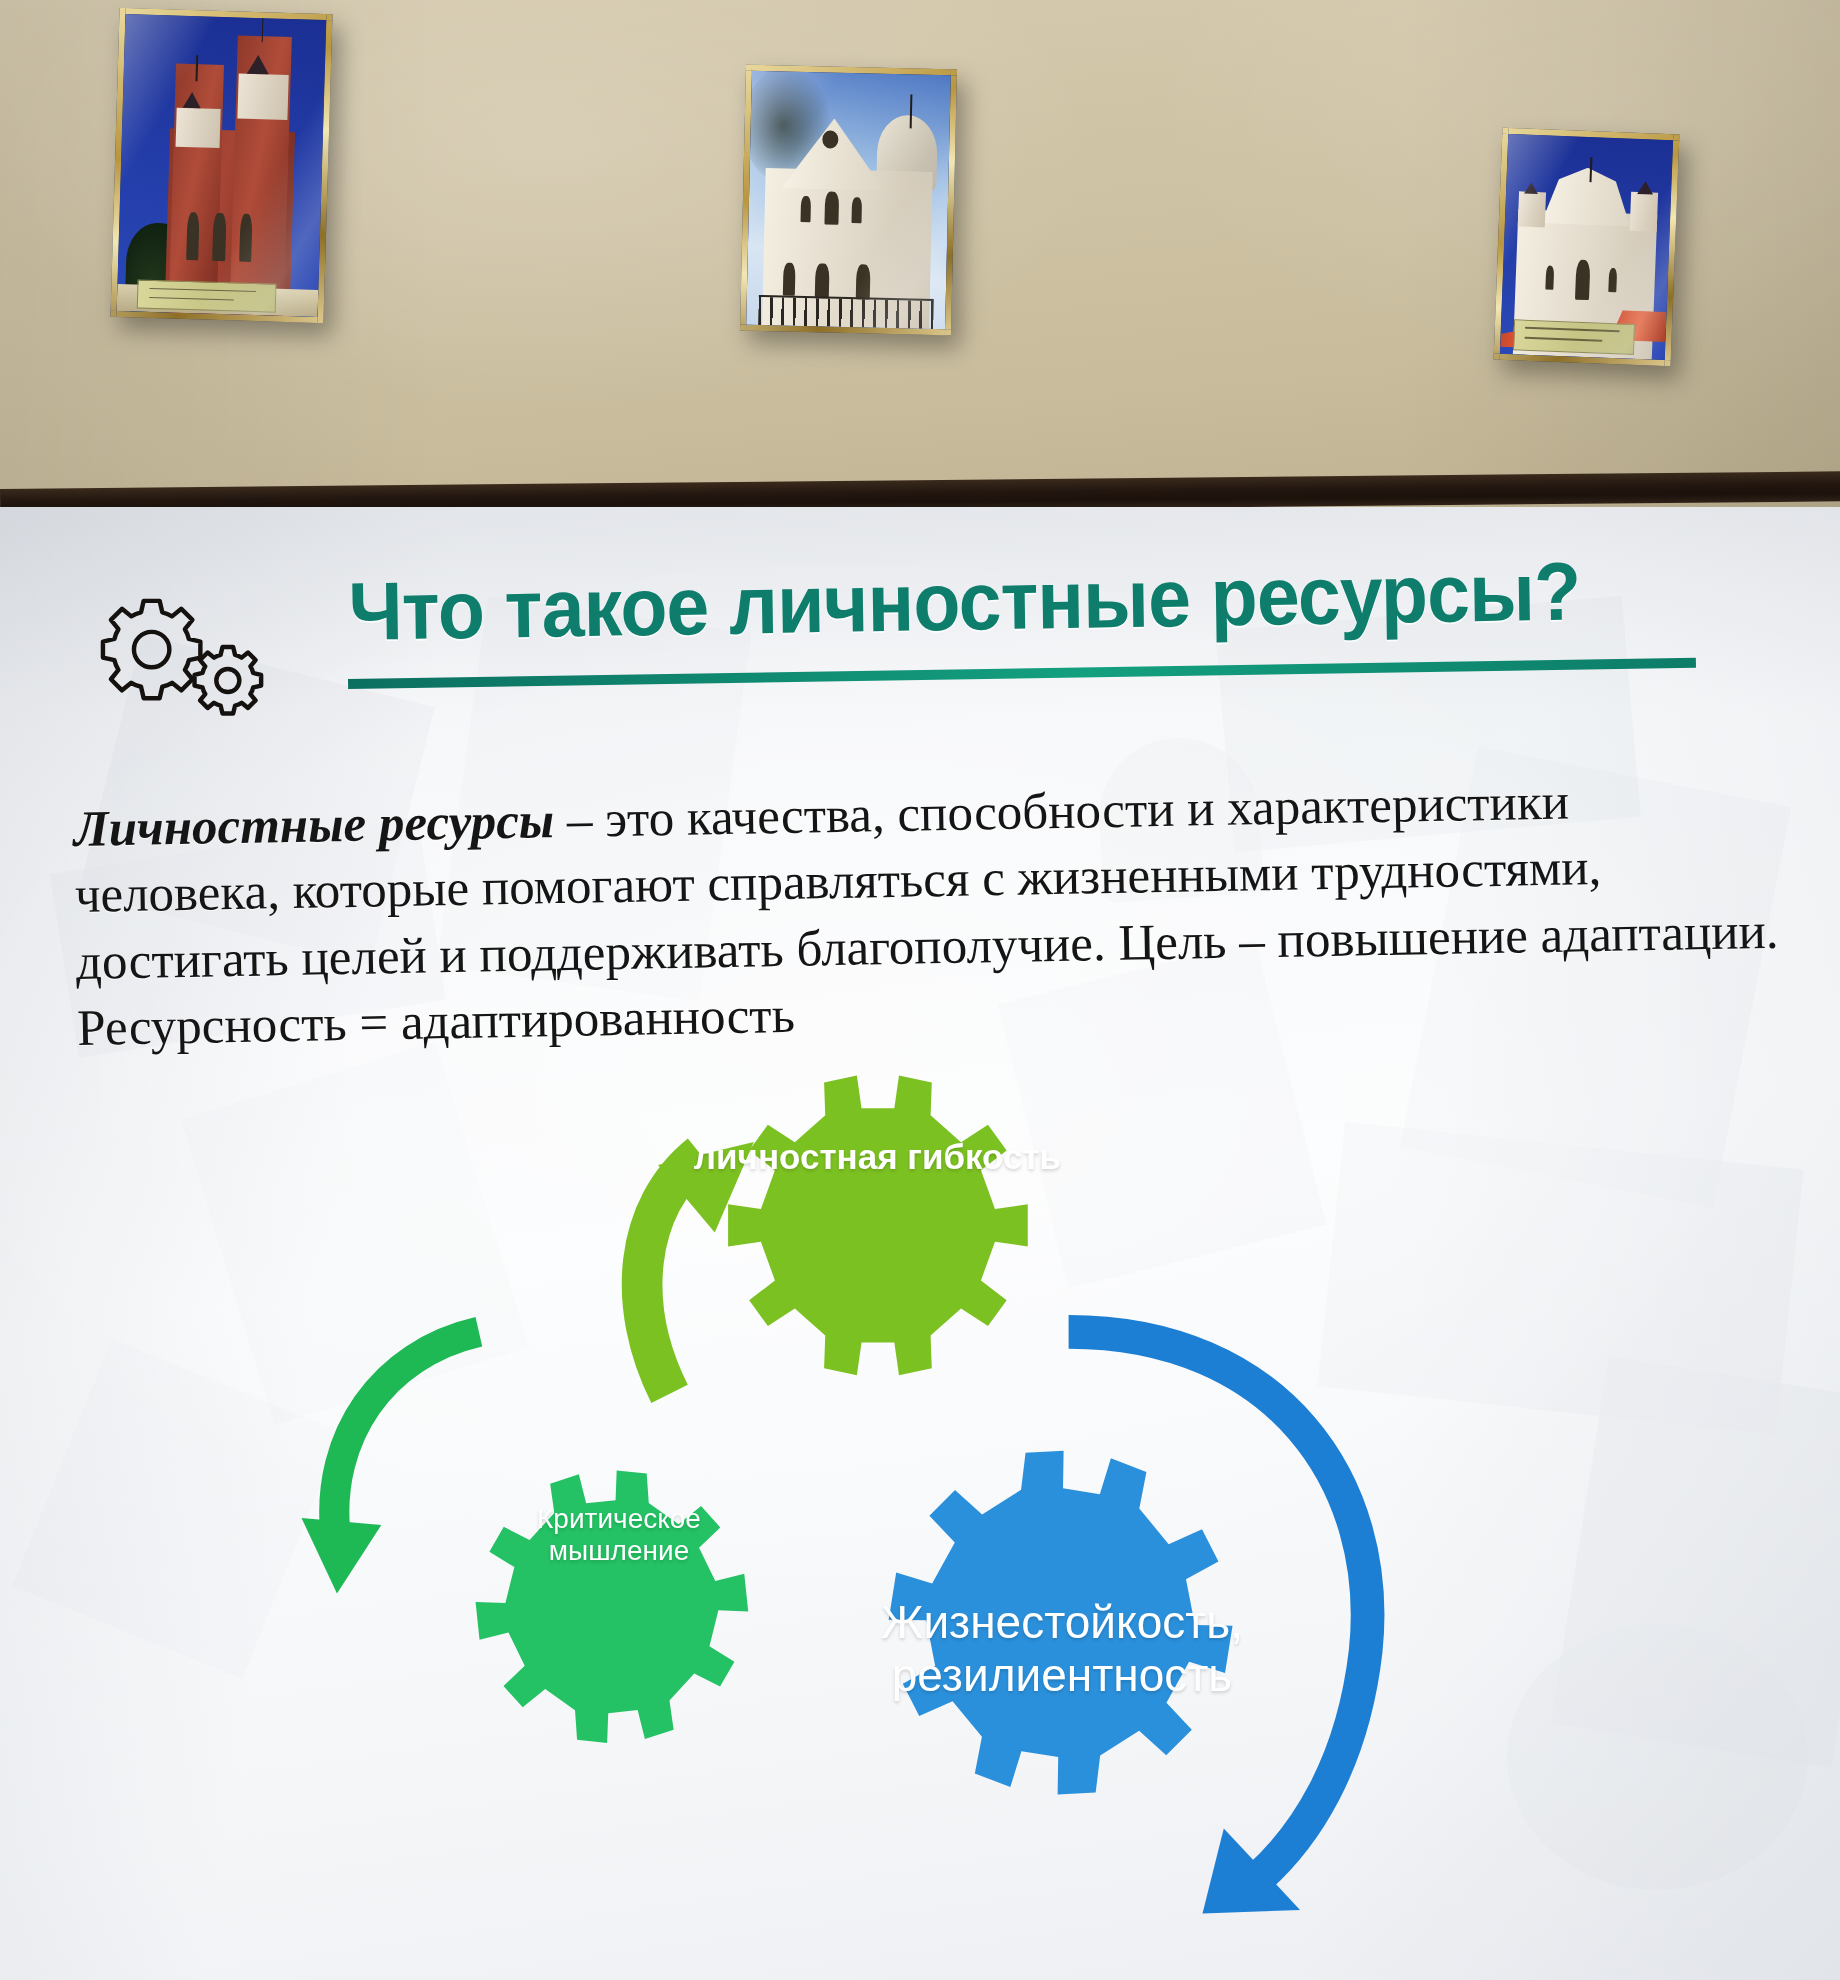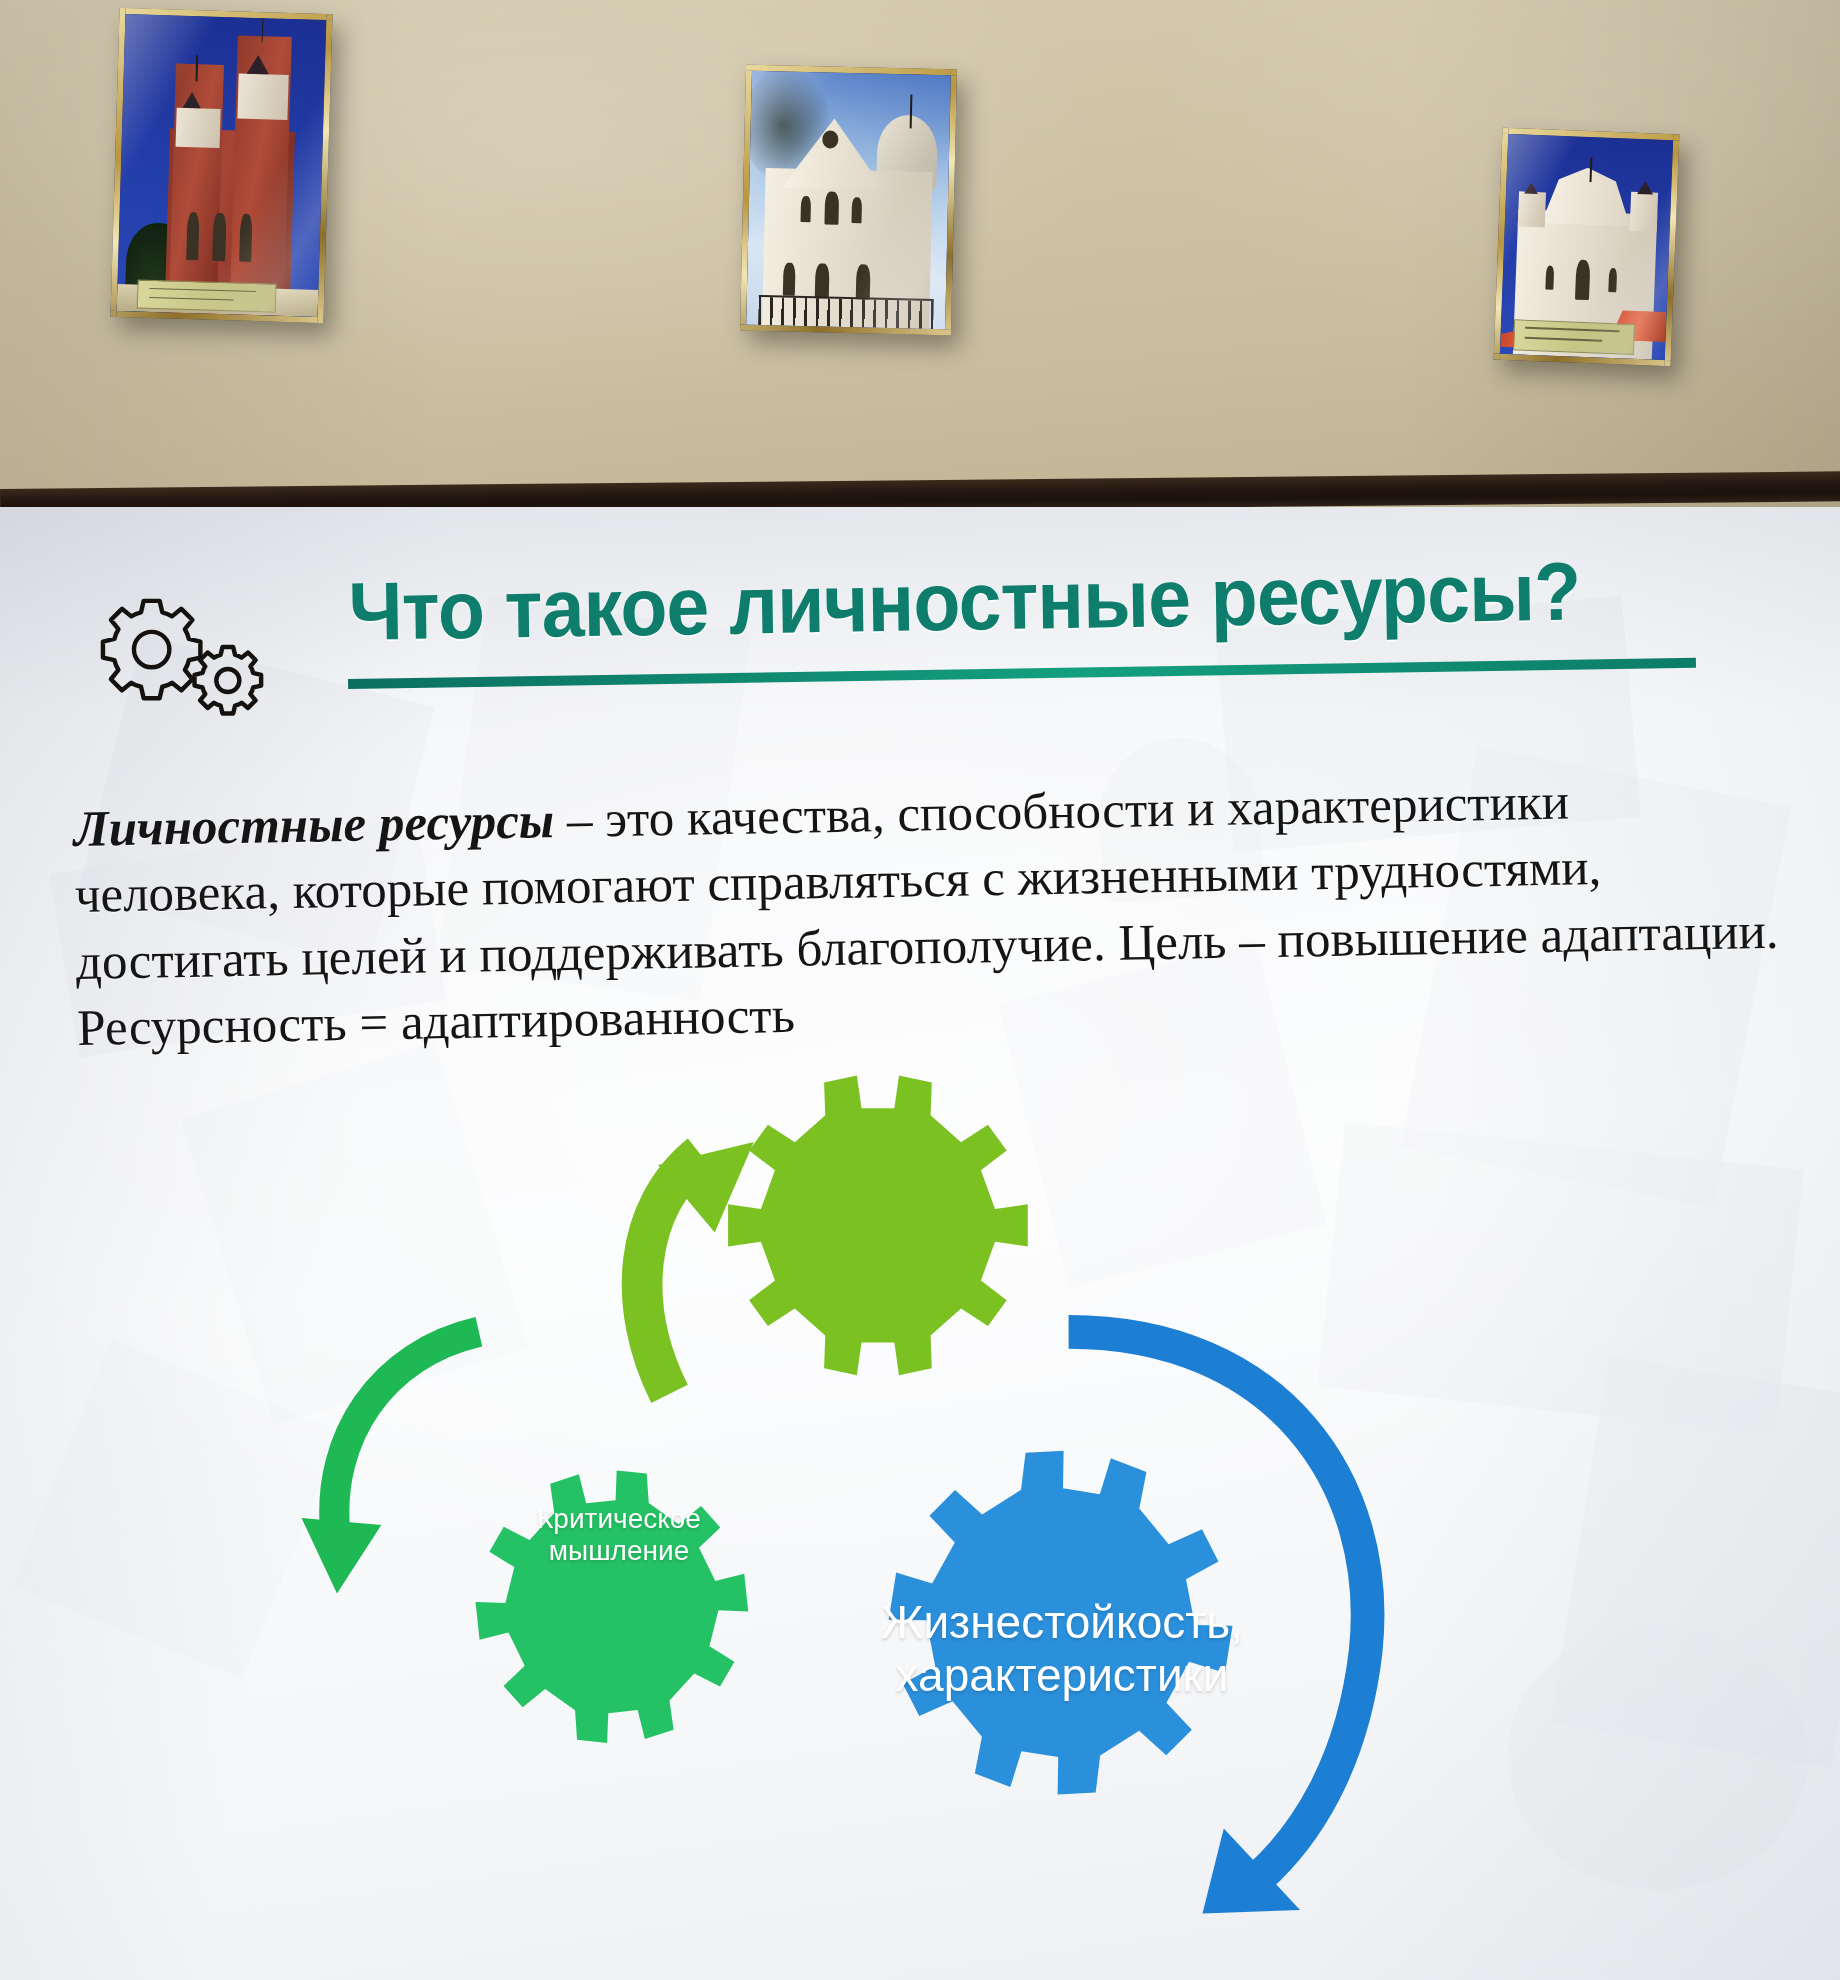--- a/index.html
+++ b/index.html
@@ -315,28 +315,29 @@
         <g transform="translate(1196,1258) scale(1.50) rotate(9)">
           <use href="#gearShape" fill="#2b90db"></use>
         </g>
 
         <g transform="translate(690,1240) scale(1.19) rotate(-6)">
           <use href="#gearShape" fill="#24c264"></use>
         </g>
       </svg>
 
       <div class="gear-label" style="left:684px;top:630px;width:387px;font-size:35px;">
+        <span class="l2">личностная гибкость</span>
       </div>
 
       <div class="gear-label" style="left:454px;top:996px;width:330px;font-size:28px;font-weight:400;">
         <span class="l1">Критическое</span>
         <span class="l1">мышление</span>
       </div>
 
       <div class="gear-label" style="left:841px;top:1089px;width:442px;font-size:46px;font-weight:400;">
         <span class="l1">Жизнестойкость,</span>
-        <span class="l1">характеристики</span>
+        <span class="l1">резилиентность</span>
       </div>
     </div>
 
   </div>
 </div>
 
 
 </body></html>

